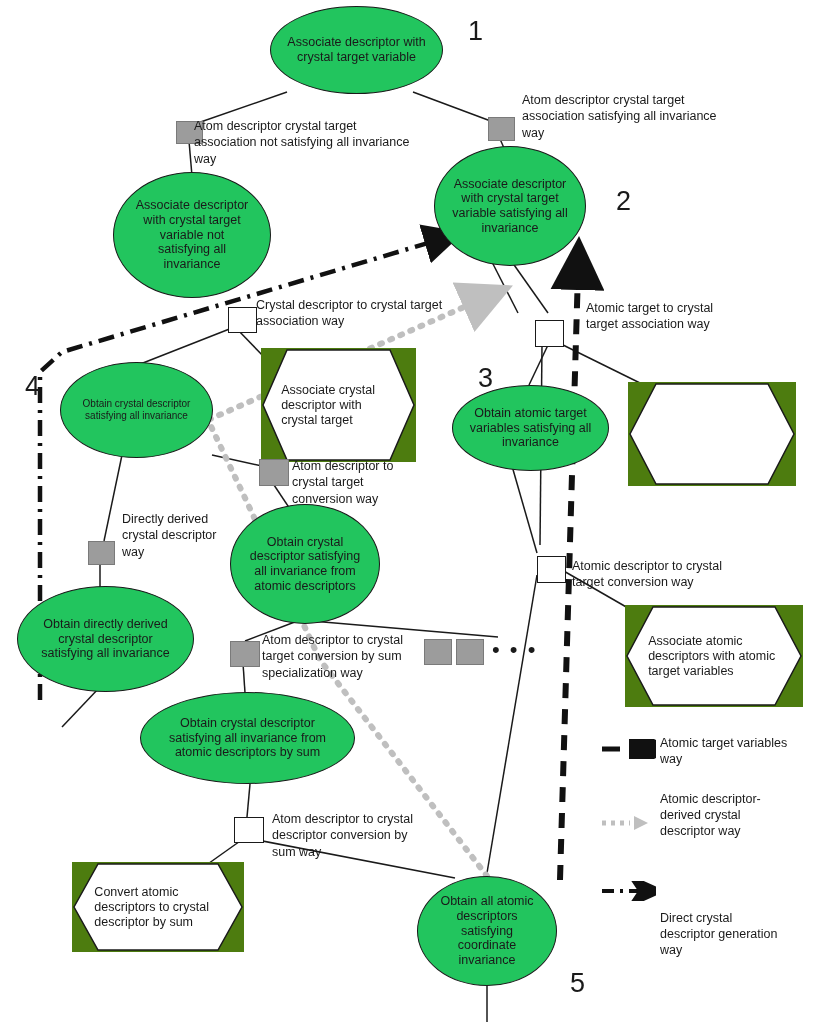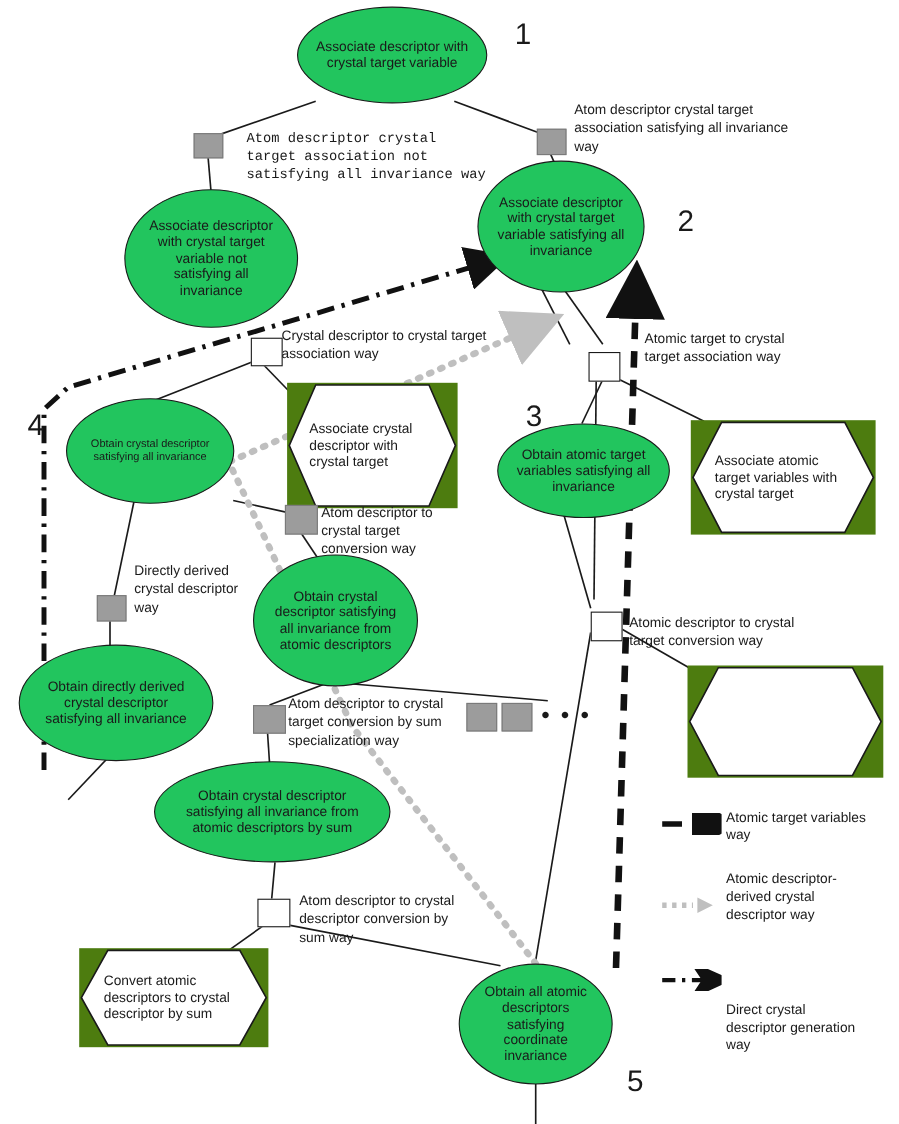--- a/index.html
+++ b/index.html
@@ -119,35 +119,35 @@
   </div>
 
   <div class="node ellipse" style="left:452px;top:385px;width:157px;height:86px;font-size:12.5px;padding:0 14px;">
     <span>Obtain atomic target variables satisfying all invariance</span>
   </div>
 
   <div class="node hex" style="left:628px;top:382px;width:168px;height:104px;font-size:12.5px;">
     <svg width="168" height="104" style="position:absolute;left:0;top:0;">
       <polygon points="28,2 140,2 166,52 140,102 28,102 2,52" fill="#fff" stroke="#1a1a1a" stroke-width="1.5"></polygon>
     </svg>
-    <span class="hexlbl">Associate atomic target variables with crystal target</span>
   </div>
 
   <div class="node ellipse" style="left:230px;top:504px;width:150px;height:120px;font-size:12.5px;padding:0 18px;">
     <span>Obtain crystal descriptor satisfying all invariance from atomic descriptors</span>
   </div>
 
   <div class="node ellipse" style="left:17px;top:586px;width:177px;height:106px;font-size:12.5px;padding:0 16px;">
     <span>Obtain directly derived crystal descriptor satisfying all invariance</span>
   </div>
 
   <div class="node hex" style="left:625px;top:605px;width:178px;height:102px;font-size:12.5px;">
     <svg width="178" height="102" style="position:absolute;left:0;top:0;">
       <polygon points="28,2 150,2 176,51 150,100 28,100 2,51" fill="#fff" stroke="#1a1a1a" stroke-width="1.5"></polygon>
     </svg>
+    <span class="hexlbl">Associate atomic descriptors with atomic target variables</span>
   </div>
 
   <div class="node ellipse" style="left:140px;top:692px;width:215px;height:92px;font-size:12.5px;padding:0 22px;">
     <span>Obtain crystal descriptor satisfying all invariance from atomic descriptors by sum</span>
   </div>
 
   <div class="node hex" style="left:72px;top:862px;width:172px;height:90px;font-size:12.5px;">
     <svg width="172" height="90" style="position:absolute;left:0;top:0;">
       <polygon points="26,2 146,2 170,45 146,88 26,88 2,45" fill="#fff" stroke="#1a1a1a" stroke-width="1.5"></polygon>
     </svg>
@@ -165,21 +165,21 @@
   <div class="gatebox" style="left:259px;top:459px;width:28px;height:25px;"></div>
   <div class="gatebox" style="left:88px;top:541px;width:25px;height:22px;"></div>
   <div class="gatebox open" style="left:537px;top:556px;width:27px;height:25px;"></div>
   <div class="gatebox" style="left:230px;top:641px;width:28px;height:24px;"></div>
   <div class="gatebox" style="left:424px;top:639px;width:26px;height:24px;"></div>
   <div class="gatebox" style="left:456px;top:639px;width:26px;height:24px;"></div>
   <div class="gatebox open" style="left:234px;top:817px;width:28px;height:24px;"></div>
 
   <div class="dots3" style="left:492px;top:639px;">• • •</div>
 
-  <div class="elabel" style="left:224px;top:118px;width:218px;font-size:12.5px;font-family:Liberation Mono, monospace;">Atom descriptor  crystal target association not satisfying all invariance way</div>
+  <div class="elabel" style="left:194px;top:118px;width:218px;font-size:12.5px;">Atom descriptor  crystal target association not satisfying all invariance way</div>
   <div class="elabel" style="left:522px;top:92px;width:210px;font-size:12.5px;">Atom descriptor crystal target association satisfying all invariance way</div>
   <div class="elabel" style="left:256px;top:297px;width:196px;font-size:12.5px;">Crystal descriptor to crystal target association way</div>
   <div class="elabel" style="left:586px;top:300px;width:132px;font-size:12.5px;">Atomic target to crystal target association way</div>
   <div class="elabel" style="left:292px;top:458px;width:130px;font-size:12.5px;">Atom descriptor  to crystal target conversion way</div>
   <div class="elabel" style="left:572px;top:558px;width:160px;font-size:12.5px;">Atomic descriptor to crystal target conversion way</div>
   <div class="elabel" style="left:122px;top:511px;width:118px;font-size:12.5px;">Directly derived crystal descriptor way</div>
   <div class="elabel" style="left:262px;top:632px;width:172px;font-size:12.5px;">Atom descriptor  to crystal target conversion by sum specialization way</div>
   <div class="elabel" style="left:272px;top:811px;width:160px;font-size:12.5px;">Atom descriptor  to crystal descriptor conversion by sum way</div>
 
   <div class="bignum" style="left:468px;top:18px;">1</div>

